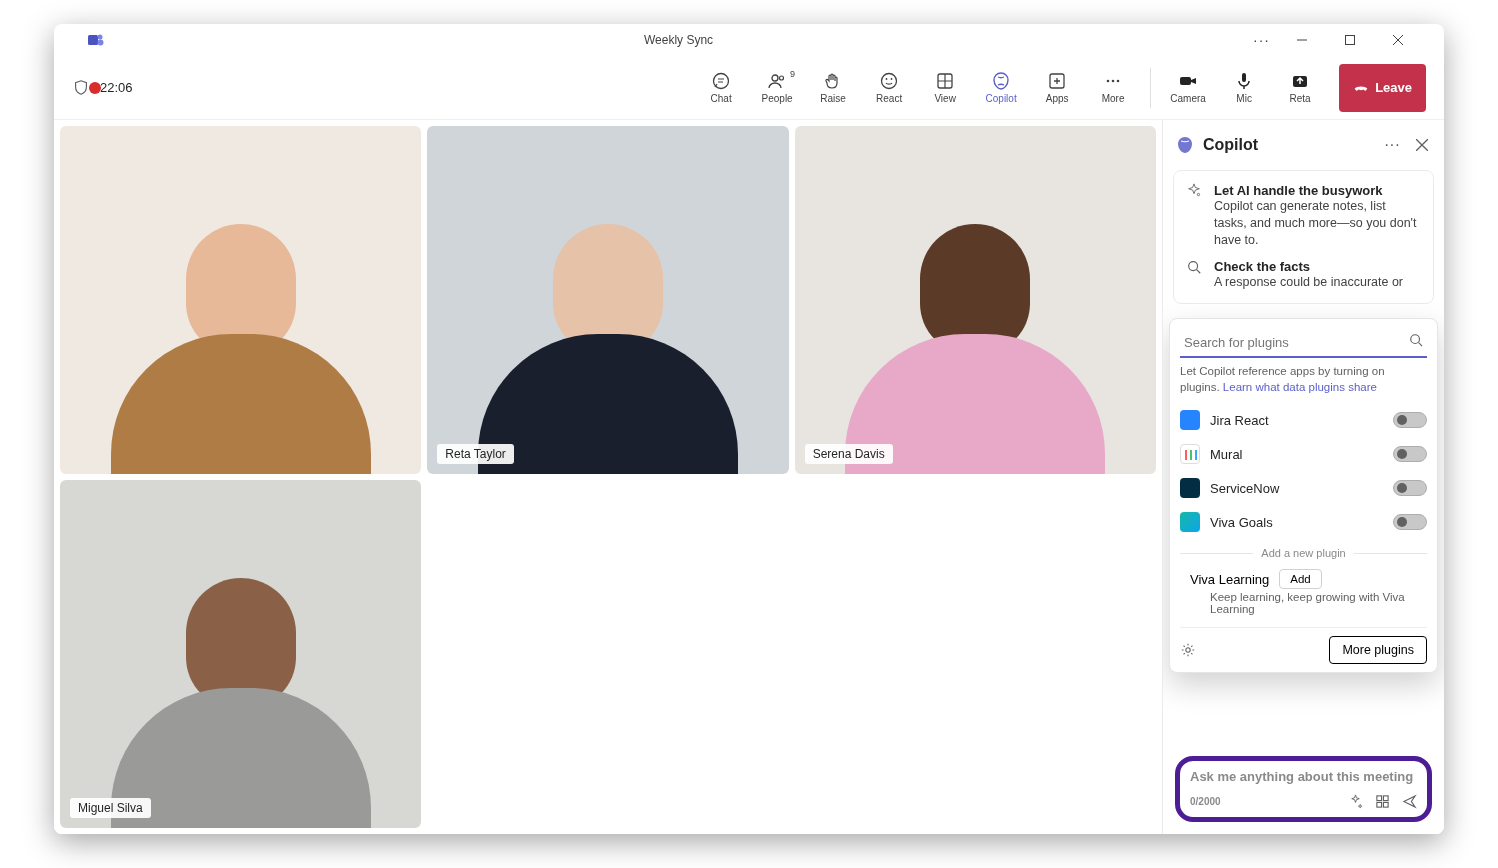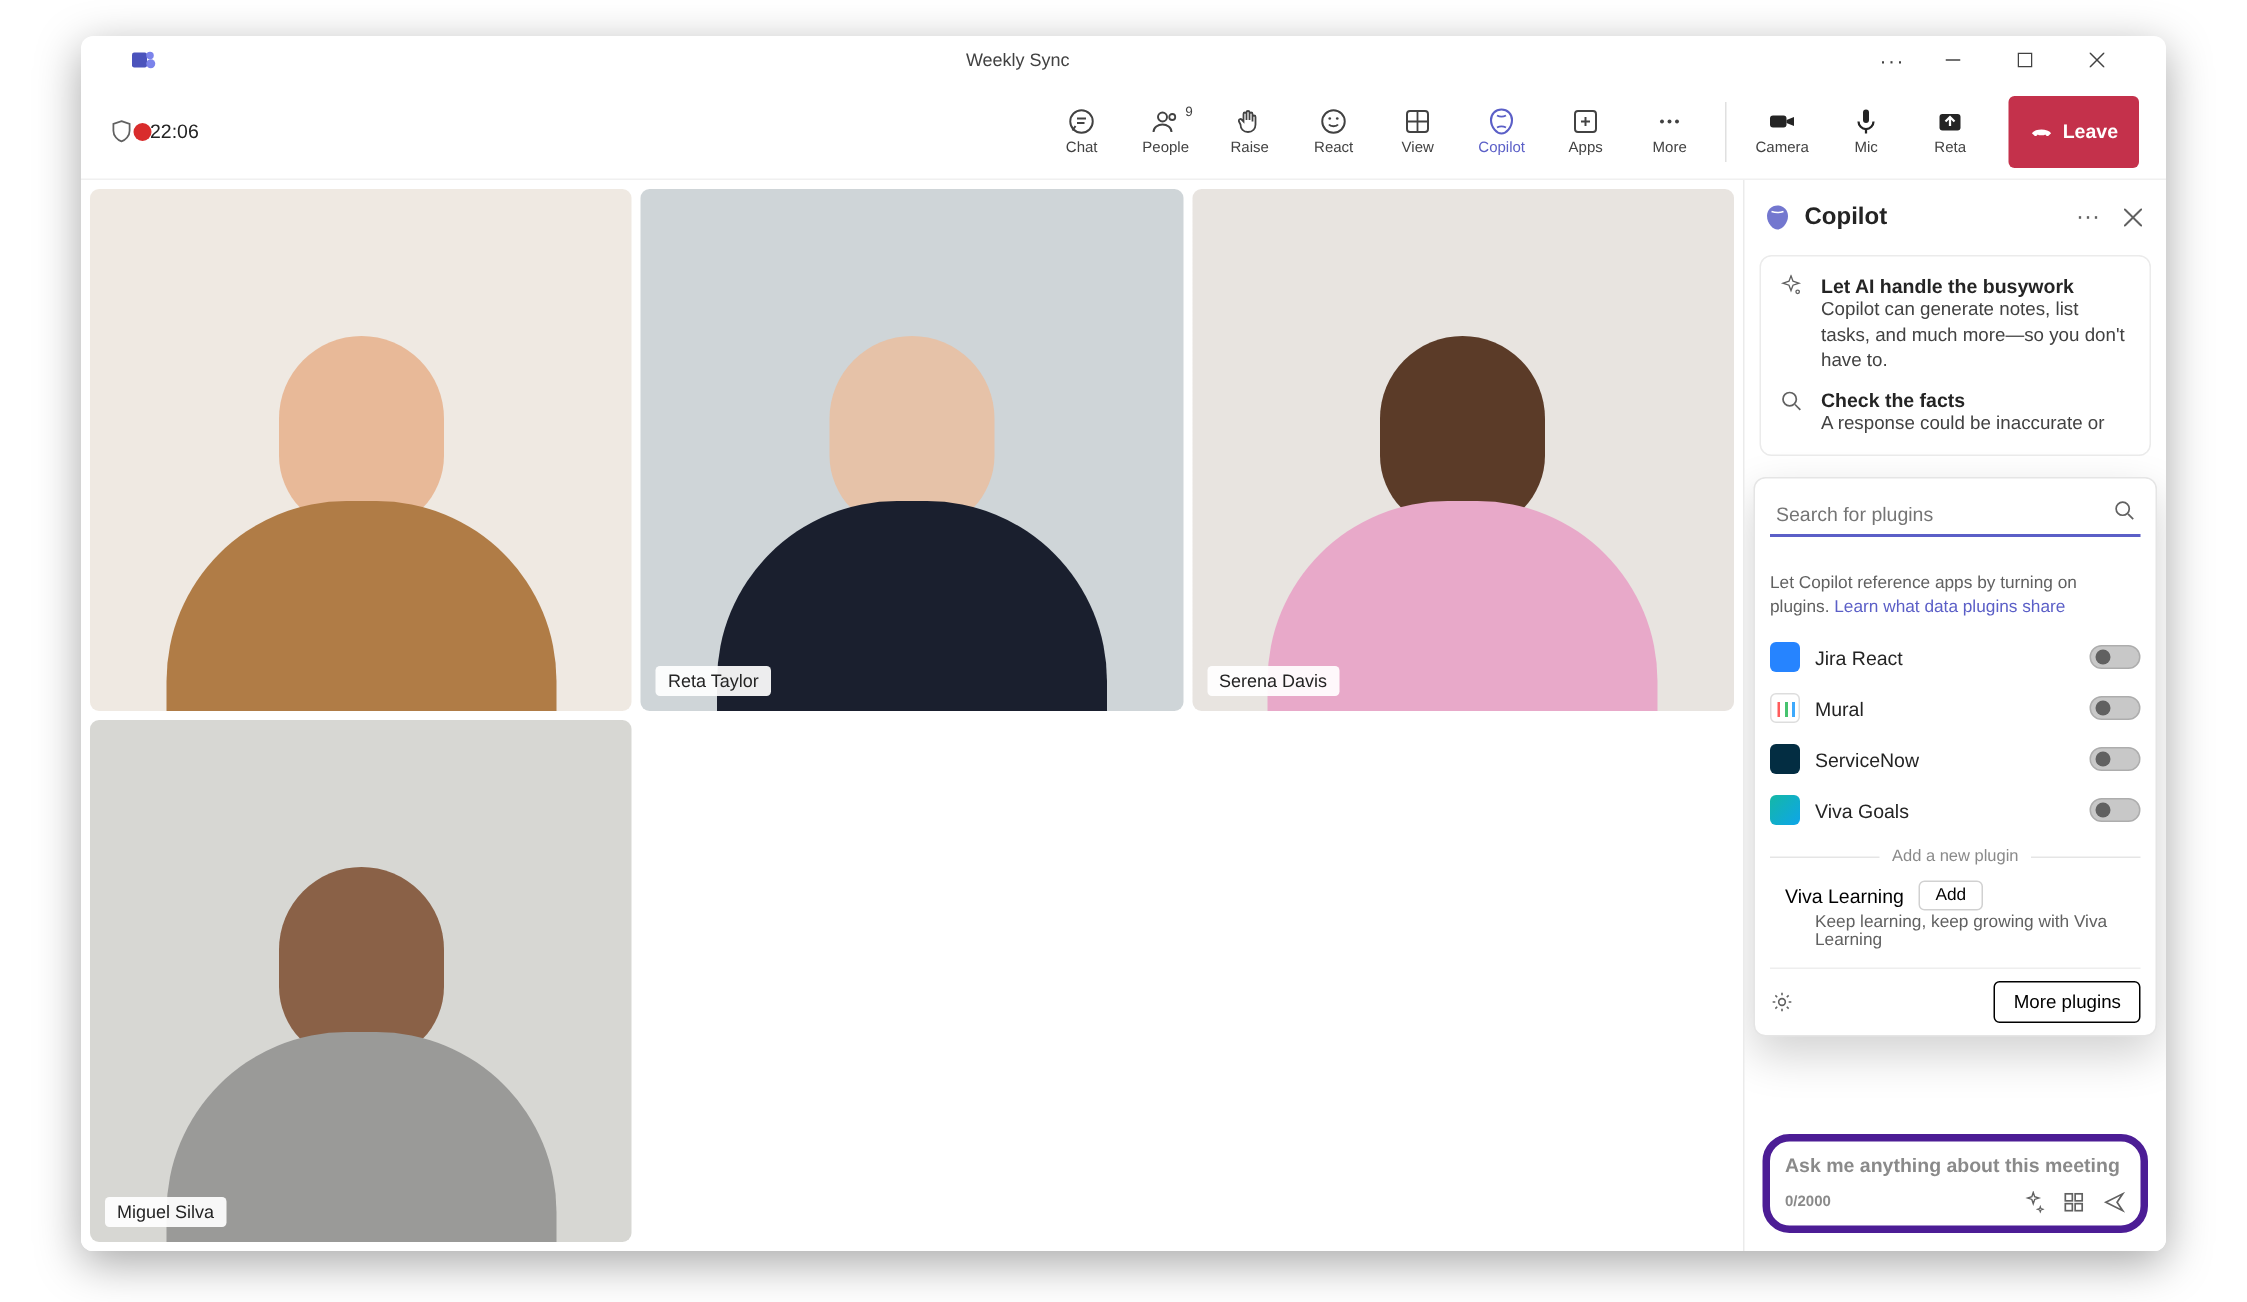--- a/index.html
+++ b/index.html
@@ -48,21 +48,21 @@
   .sp-header{ display:flex; align-items:center; padding:12px 12px 8px 12px; gap:8px;}
   .sp-header .sp-title{ font-weight:700; font-size:16px; color:#242424; flex:1;}
   .sp-content{ flex:1; overflow:hidden; position:relative; padding:0 10px;}
   .tipcard{ border:1px solid #ebebeb; border-radius:8px; padding:12px 12px; margin-top:4px;}
   .tip{ display:flex; gap:10px; margin-bottom:10px;}
   .tip .ticon2{ width:18px; flex:0 0 18px; color:#616161;}
   .tip .t-head{ font-weight:700; font-size:13px; color:#242424;}
   .tip .t-body{ font-size:12.5px; color:#424242; line-height:1.35;}
   
   .popover{ position:absolute; top:152px; left:6px; right:6px; background:#fff; border:1px solid #e5e5e5; border-radius:8px; box-shadow:0 12px 30px rgba(0,0,0,0.18); padding:10px 10px 8px 10px; display:flex; flex-direction:column;}
-  .search-wrap{ position:relative; margin-bottom:20px;}
+  .search-wrap{ position:relative; margin-bottom:2px;}
   .search-input{ width:100%; border:none; border-bottom:2px solid #5b5fc7; padding:6px 26px 6px 4px; font-size:13px; outline:none;}
   .search-icon{ position:absolute; right:4px; top:4px; color:#616161;}
   .hint{ font-size:11.5px; color:#616161; line-height:1.35; margin:4px 0 8px 0;}
   .hint a{ color:#5b5fc7; text-decoration:none; cursor:pointer;}
   .plugin-row{ display:flex; align-items:center; gap:10px; padding:7px 0;}
   .plugin-row .p-icon{ width:20px; height:20px; border-radius:4px; flex:0 0 20px;}
   .plugin-row .p-name{ flex:1; font-size:13px; color:#242424;}
   .toggle{ width:34px; height:16px; border-radius:10px; background:#c8c8c8; border:1px solid #adadad; position:relative; cursor:pointer;}
   .toggle::after{ content:''; position:absolute; width:10px; height:10px; border-radius:50%; background:#616161; top:2px; left:3px;}
   .divline{ display:flex; align-items:center; gap:8px; color:#8a8a8a; font-size:11px; margin:8px 0 4px 0;}

